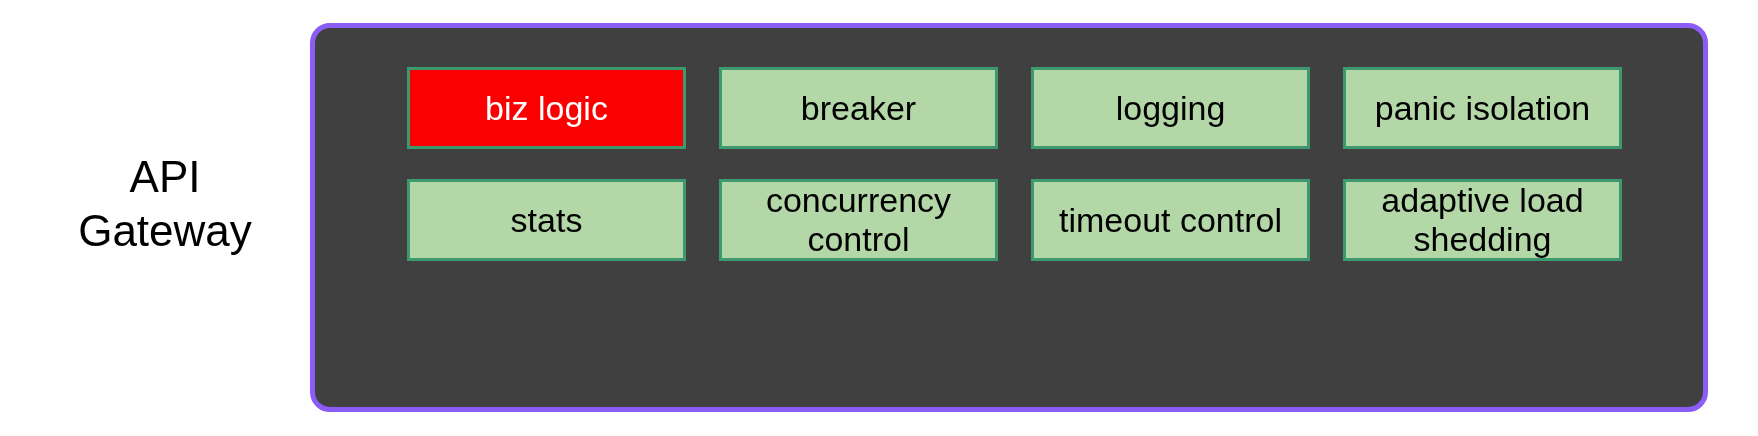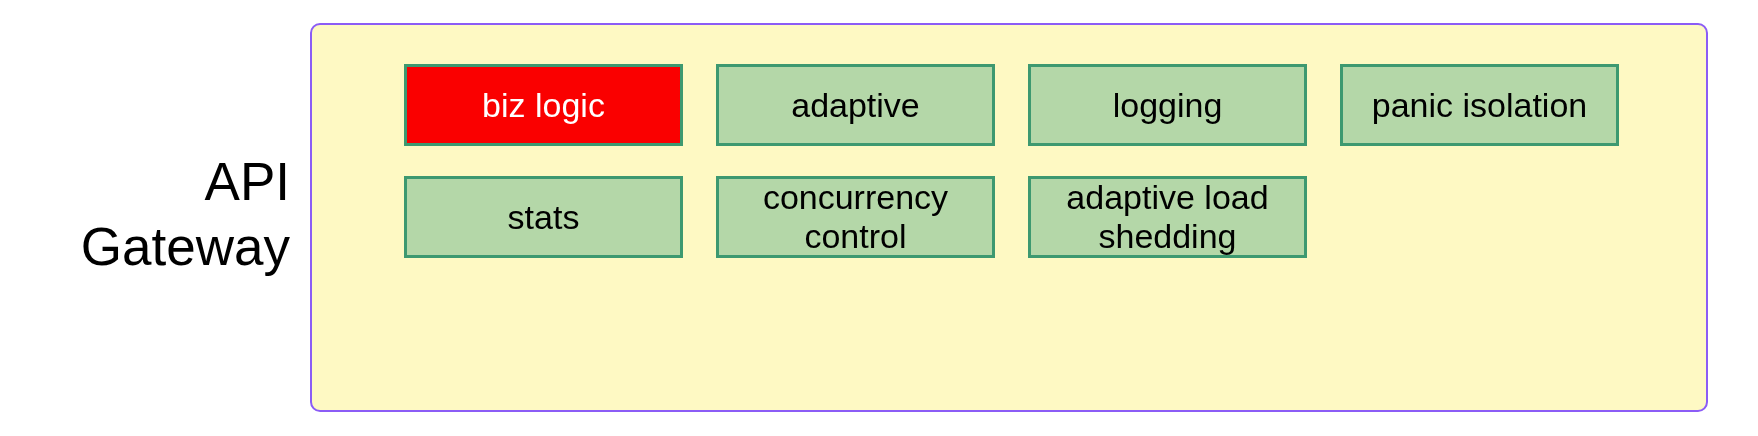--- a/index.html
+++ b/index.html
@@ -22,39 +22,39 @@
     width: 1758px;
     height: 436px;
   }
 
   
   .side-label {
     position: absolute;
     left: 40px;
     top: 150px;
     width: 250px;
-    text-align: right;
-    font-size: 53px;
+    text-align: center;
+    font-size: 44px;
     line-height: 1.22;
     color: #000000;
     white-space: pre-line;
     font-family: "Liberation Sans", sans-serif;
   }
 
   
   .gateway-container {
     position: absolute;
     left: 310px;
     top: 23px;
     width: 1398px;
     height: 389px;
     box-sizing: border-box;
-    background: #fef9c3;
-    border: 2px solid #8b5cf6;
-    border-radius: 10px;
+    background: #404040;
+    border: 5px solid #8b5cf6;
+    border-radius: 20px;
   }
 
   .grid {
     position: absolute;
     left: 92px;
     top: 39px;
     width: 1216px;
     height: 306px;
     display: grid;
     grid-template-columns: repeat(4, 279px);
@@ -95,21 +95,21 @@
   <div class="gateway-container">
 
     <div class="grid">
 
       <div class="cell highlight">
         <span>biz logic</span>
       </div>
 
 
       <div class="cell">
-        <span>adaptive</span>
+        <span>breaker</span>
       </div>
 
       <div class="cell">
         <span>logging</span>
       </div>
 
       <div class="cell">
         <span>panic isolation</span>
       </div>
 
@@ -117,20 +117,23 @@
       <div class="cell">
         <span>stats</span>
       </div>
 
       <div class="cell">
         <span>concurrency
 control</span>
       </div>
 
 
+      <div class="cell">
+        <span>timeout control</span>
+      </div>
 
 
       <div class="cell">
         <span>adaptive load
 shedding</span>
       </div>
 
     </div>
   </div>
 </div>

